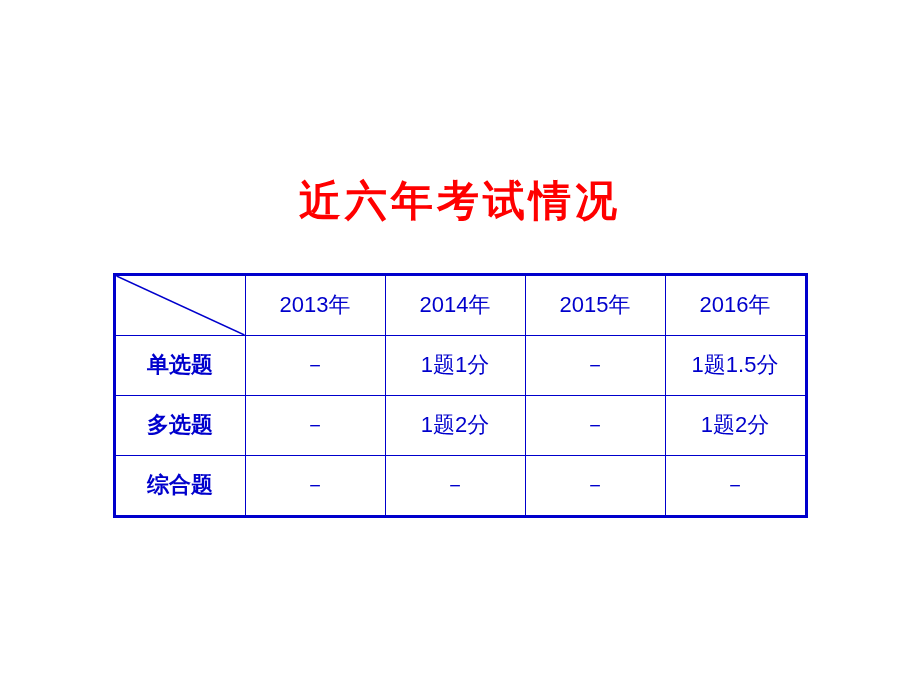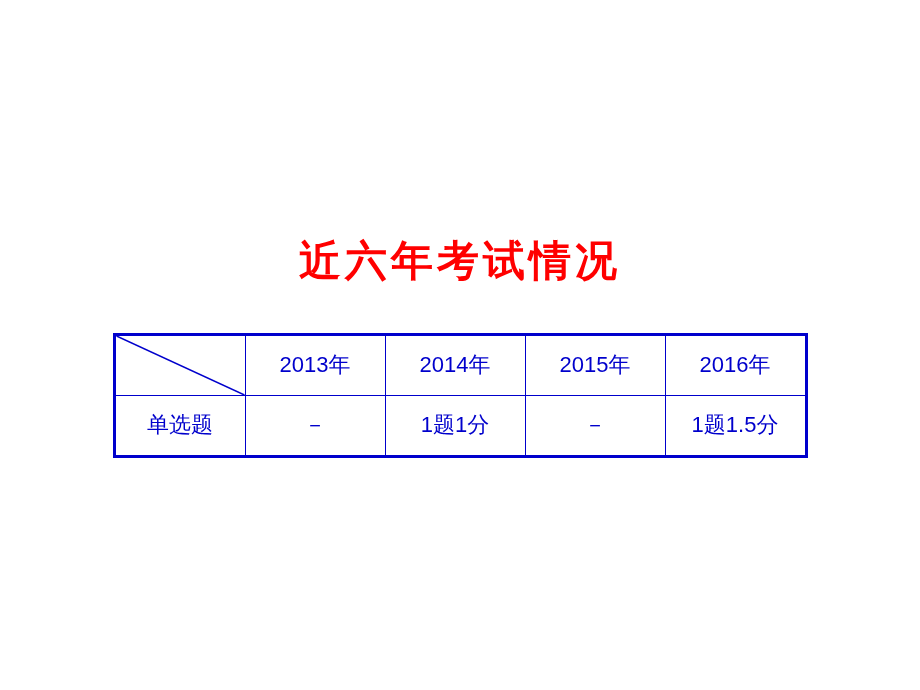--- a/index.html
+++ b/index.html
@@ -43,21 +43,21 @@
 
     table td:first-child {
       min-width: 130px;
     }
 
     .header-cell {
       font-weight: normal;
     }
 
     .row-label {
-      font-weight: normal;
+      font-weight: bold;
     }
 
     .corner-cell {
       position: relative;
       padding: 0;
       overflow: hidden;
     }
 
     .corner-cell svg {
       position: absolute;
@@ -88,15 +88,29 @@
       </tr>
     </thead>
     <tbody id="table-body">
     <tr>
           <td class="row-label">单选题</td>
           <td>－</td>
           <td>1题1分</td>
           <td>－</td>
           <td>1题1.5分</td>
         </tr>
+        <tr>
+          <td class="row-label">多选题</td>
+          <td>－</td>
+          <td>1题2分</td>
+          <td>－</td>
+          <td>1题2分</td>
+        </tr>
+        <tr>
+          <td class="row-label">综合题</td>
+          <td>－</td>
+          <td>－</td>
+          <td>－</td>
+          <td>－</td>
+        </tr>
       </tbody>
   </table>
 </div>
 
 </body></html>

